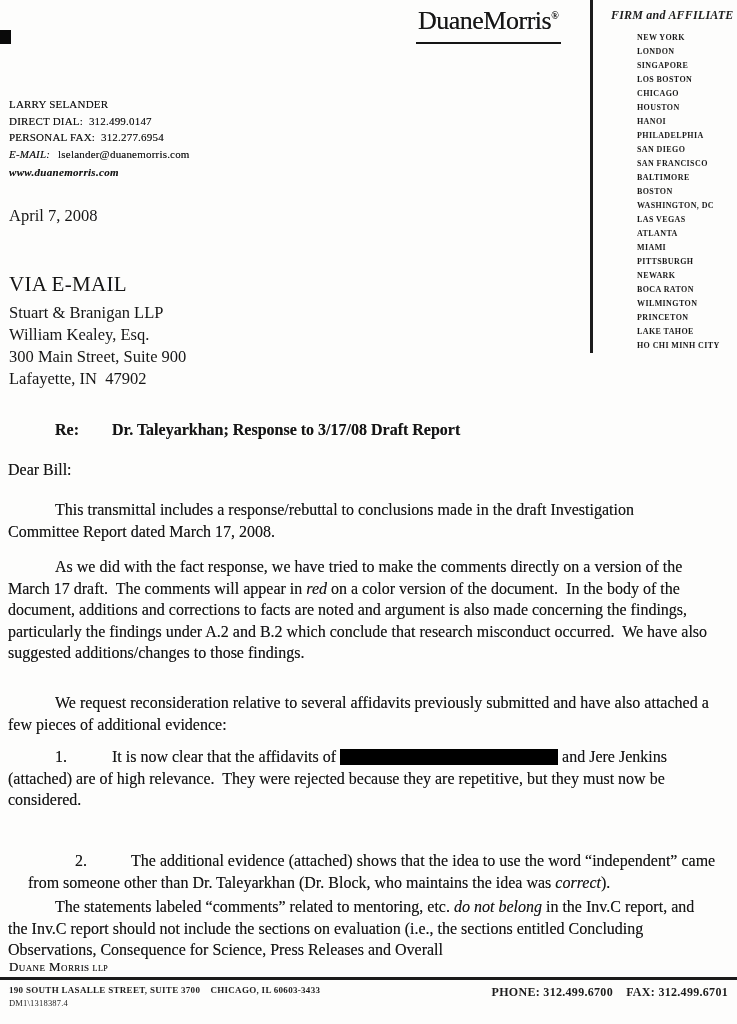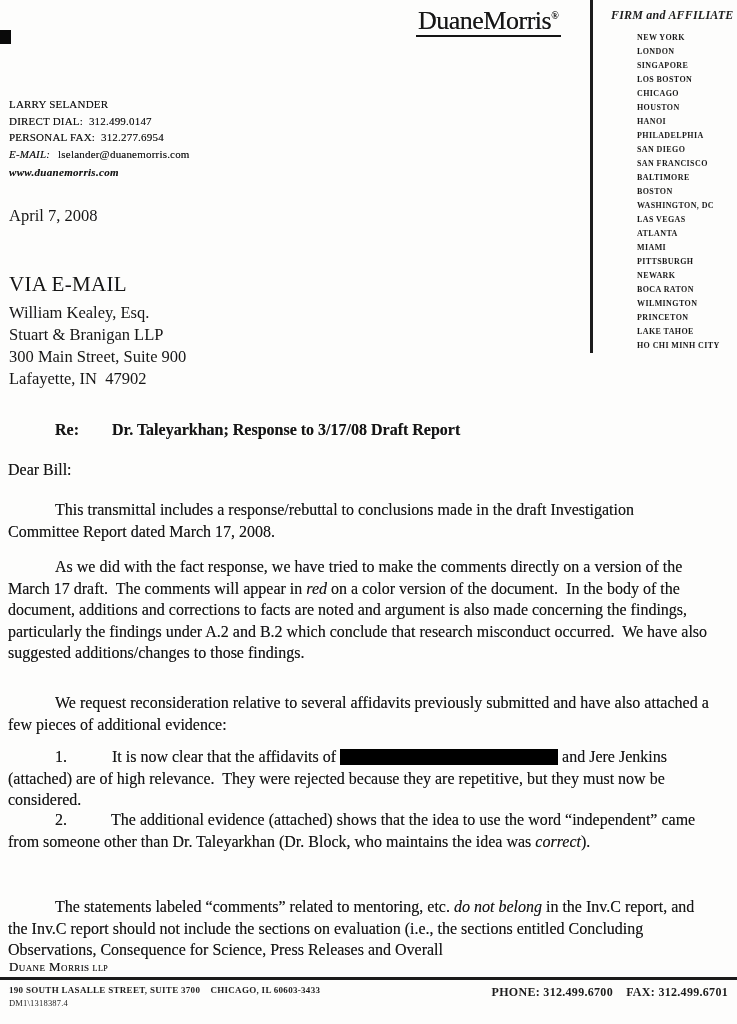--- a/index.html
+++ b/index.html
@@ -12,21 +12,21 @@
     overflow:hidden;
     font-family:"Liberation Serif","DejaVu Serif",serif;
     color:#161616;
   }
   
   .scan-mark{position:absolute;left:0;top:30px;width:11px;height:14px;background:#0a0a0a;}
   .logo{
     position:absolute;left:416px;top:3px;
     font-size:26px;letter-spacing:-0.5px;
     border-bottom:2.5px solid #151515;
-    padding:0 2px 1px 2px;line-height:26px;
+    padding:0 2px 8px 2px;line-height:26px;
     text-shadow:0 0 .5px rgba(0,0,0,.6);
     white-space:nowrap;
   }
   .logo .reg{font-size:10px;vertical-align:10px;letter-spacing:0;}
   .offices-divider{position:absolute;left:590px;top:0;width:2.5px;height:353px;background:#1c1c1c;}
   .offices{position:absolute;left:611px;top:8px;width:124px;}
   .offices-title{
     font-style:italic;font-weight:700;font-size:12px;letter-spacing:.2px;
     color:#1d1d1d;white-space:nowrap;
   }
@@ -52,21 +52,21 @@
     text-shadow:0 0 .45px rgba(0,0,0,.5);
   }
   .par.noindent{text-indent:0;}
   .par.bold{font-weight:700;}
   .y-re{top:403px;}
   .y-sal{top:443px;}
   .y-p1{top:483px;}
   .y-p2{top:540px;}
   .y-p3{top:676px;}
   .y-i1{top:730px;}
-  .y-i2{top:793px;}
+  .y-i2{top:834px;margin-left:20px;}
   .y-p4{top:880px;}
   .tab{display:inline-block;}
   .redacted{display:inline-block;height:16px;background:#000;vertical-align:-3px;}
   
   .firm-sig{position:absolute;left:9px;top:959px;font-variant:small-caps;font-size:13px;letter-spacing:.4px;text-shadow:0 0 .4px rgba(0,0,0,.5);}
   .firm-sig .suffix{font-size:8px;letter-spacing:.5px;margin-left:3px;}
   .footer-rule{position:absolute;left:0;top:977px;width:737px;height:2.5px;background:#1b1b1b;}
   .footer-address{position:absolute;left:9px;top:985px;font-size:9px;font-weight:700;letter-spacing:.3px;white-space:pre;color:#1c1c1c;}
   .footer-phone{position:absolute;right:9px;top:985px;font-size:12px;font-weight:700;letter-spacing:.3px;white-space:pre;color:#1c1c1c;}
   .doc-number{position:absolute;left:9px;top:998px;font-size:8.5px;letter-spacing:.2px;color:#222;}
@@ -115,22 +115,22 @@
       <div class="contact-line">DIRECT DIAL:  312.499.0147</div>
       <div class="contact-line">PERSONAL FAX:  312.277.6954</div>
     </div>
   <div class="contact-line" style="position:absolute;left:9px;top:146px;"><i>E-MAIL:</i><span class="tab" style="width: 8px;"></span><span>lselander@duanemorris.com</span></div>
   <div class="website">www.duanemorris.com</div>
 
   <div class="line date">April 7, 2008</div>
   <div class="line delivery">VIA E-MAIL</div>
 
   <div class="recipient">
+      <div class="recipient-line">Stuart &amp; Branigan LLP</div>
       <div class="recipient-line">William Kealey, Esq.</div>
-      <div class="recipient-line">Stuart &amp; Branigan LLP</div>
       <div class="recipient-line">300 Main Street, Suite 900</div>
       <div class="recipient-line">Lafayette, IN  47902</div>
     </div>
 
   <p class="par bold y-re"><span>Re:</span><span class="tab" style="width: 33px;"></span><span>Dr. Taleyarkhan; Response to 3/17/08 Draft Report</span></p>
   <p class="par noindent y-sal">Dear Bill:</p>
   <p class="par y-p1"><span>This transmittal includes a response/rebuttal to conclusions made in the draft Investigation Committee Report dated March 17, 2008.</span></p>
   <p class="par y-p2"><span>As we did with the fact response, we have tried to make the comments directly on a version of the March 17 draft.  The comments will appear in </span><i>red</i><span> on a color version of the document.  In the body of the document, additions and corrections to facts are noted and argument is also made concerning the findings, particularly the findings under A.2 and B.2 which conclude that research misconduct occurred.  We have also suggested additions/changes to those findings.</span></p>
   <p class="par y-p3"><span>We request reconsideration relative to several affidavits previously submitted and have also attached a few pieces of additional evidence:</span></p>
   <p class="par y-i1"><span>1.</span><span class="tab" style="width: 45px;"></span><span>It is now clear that the affidavits of </span><span class="redacted" style="width: 218px;"></span><span> and Jere Jenkins (attached) are of high relevance.  They were rejected because they are repetitive, but they must now be considered.</span></p>

